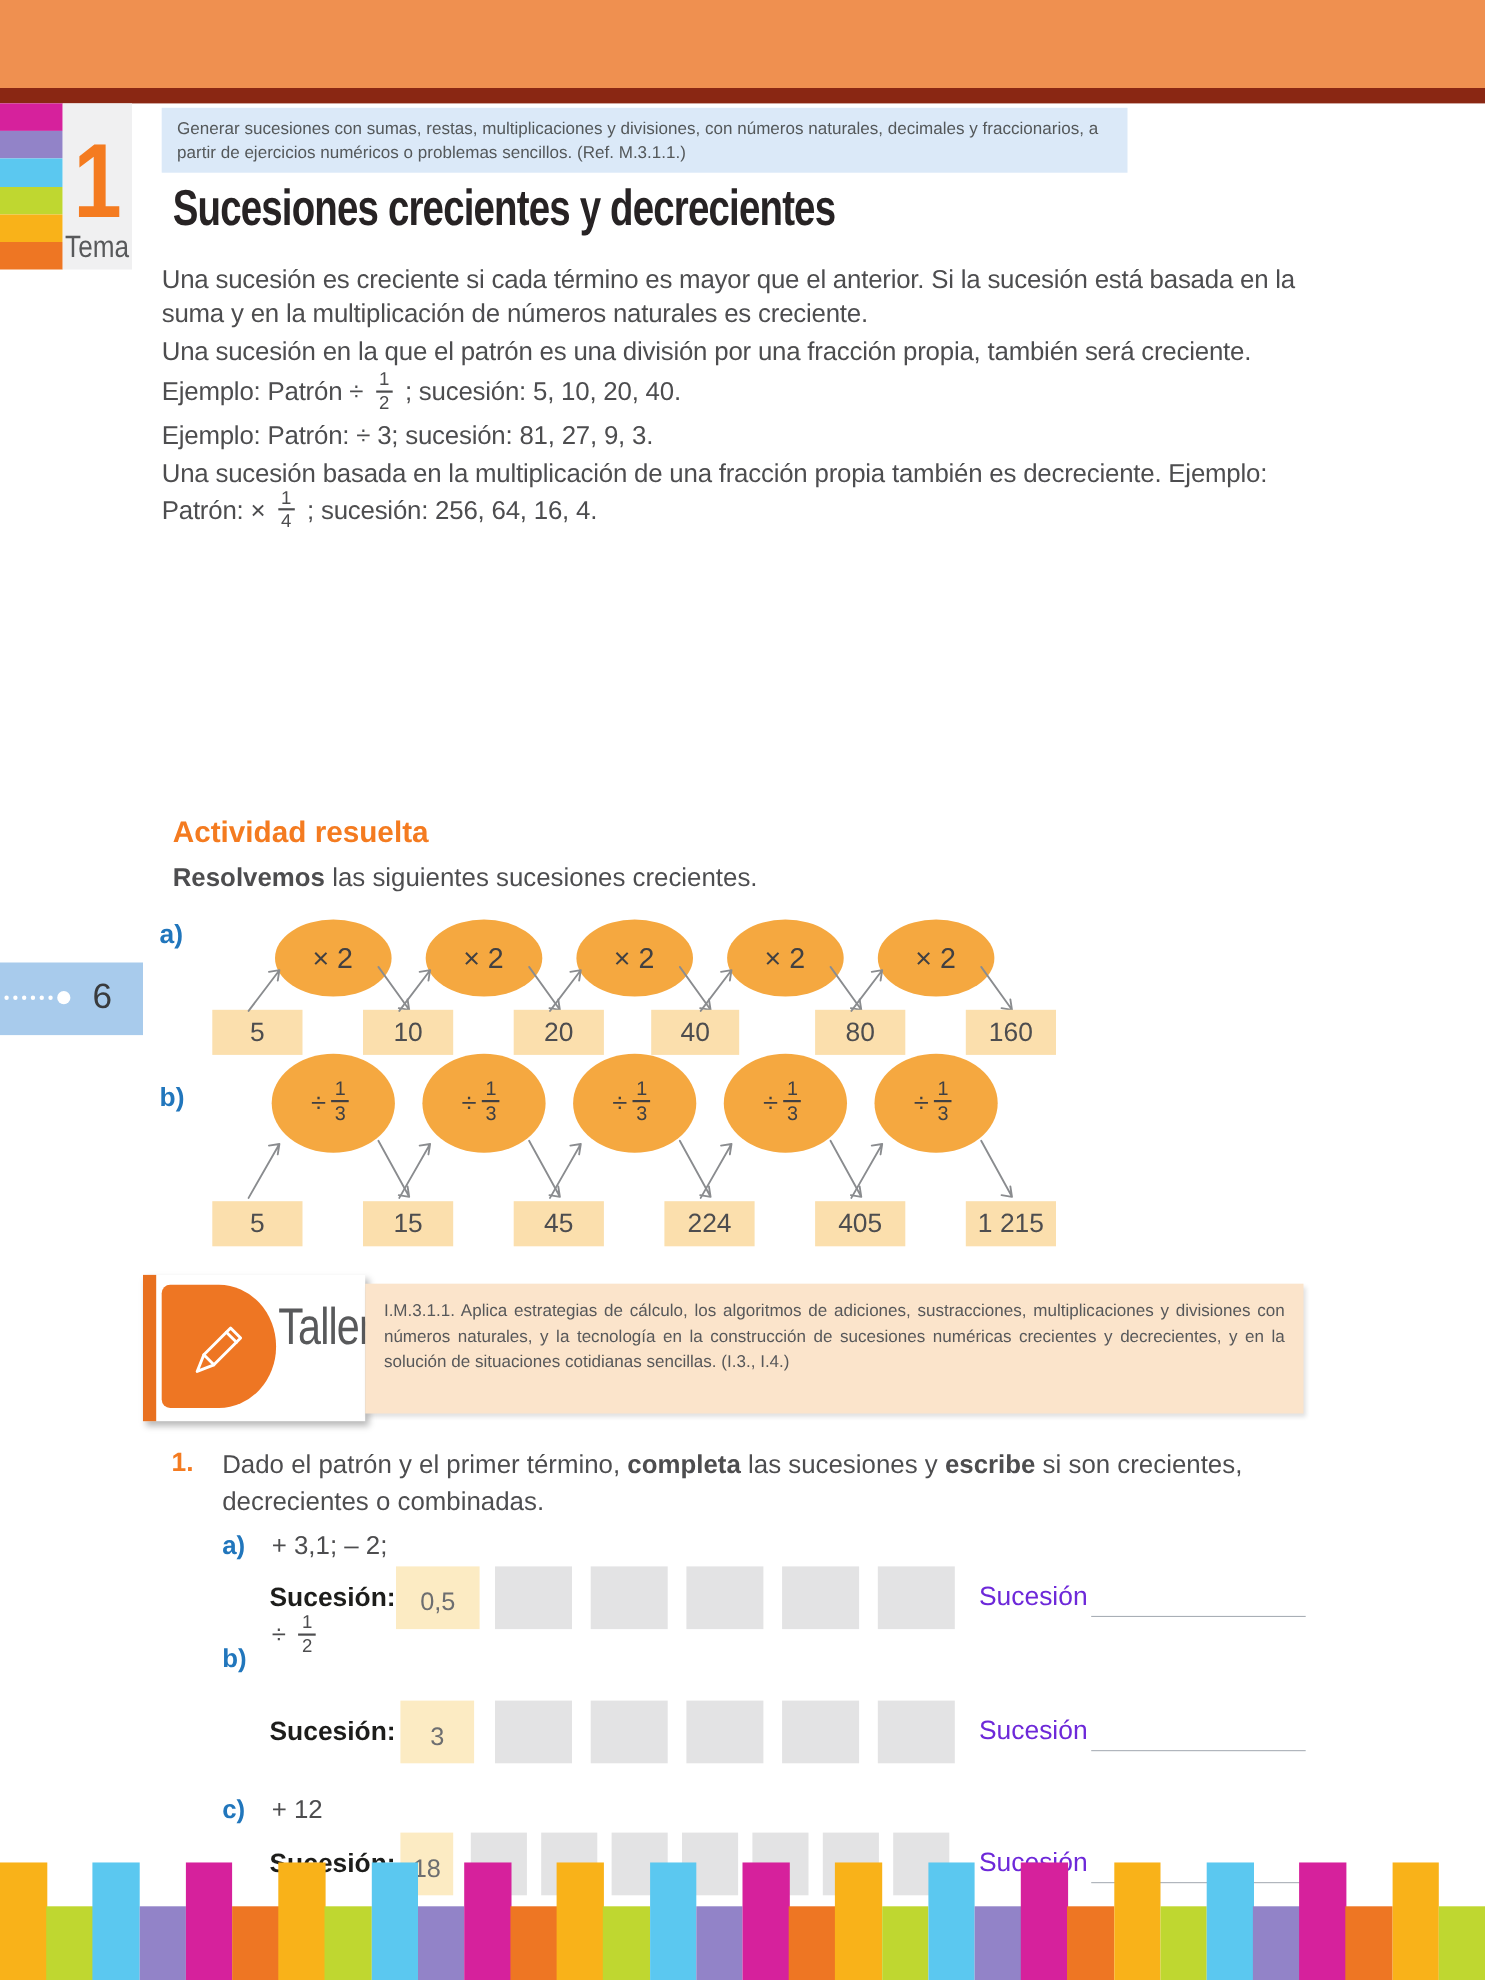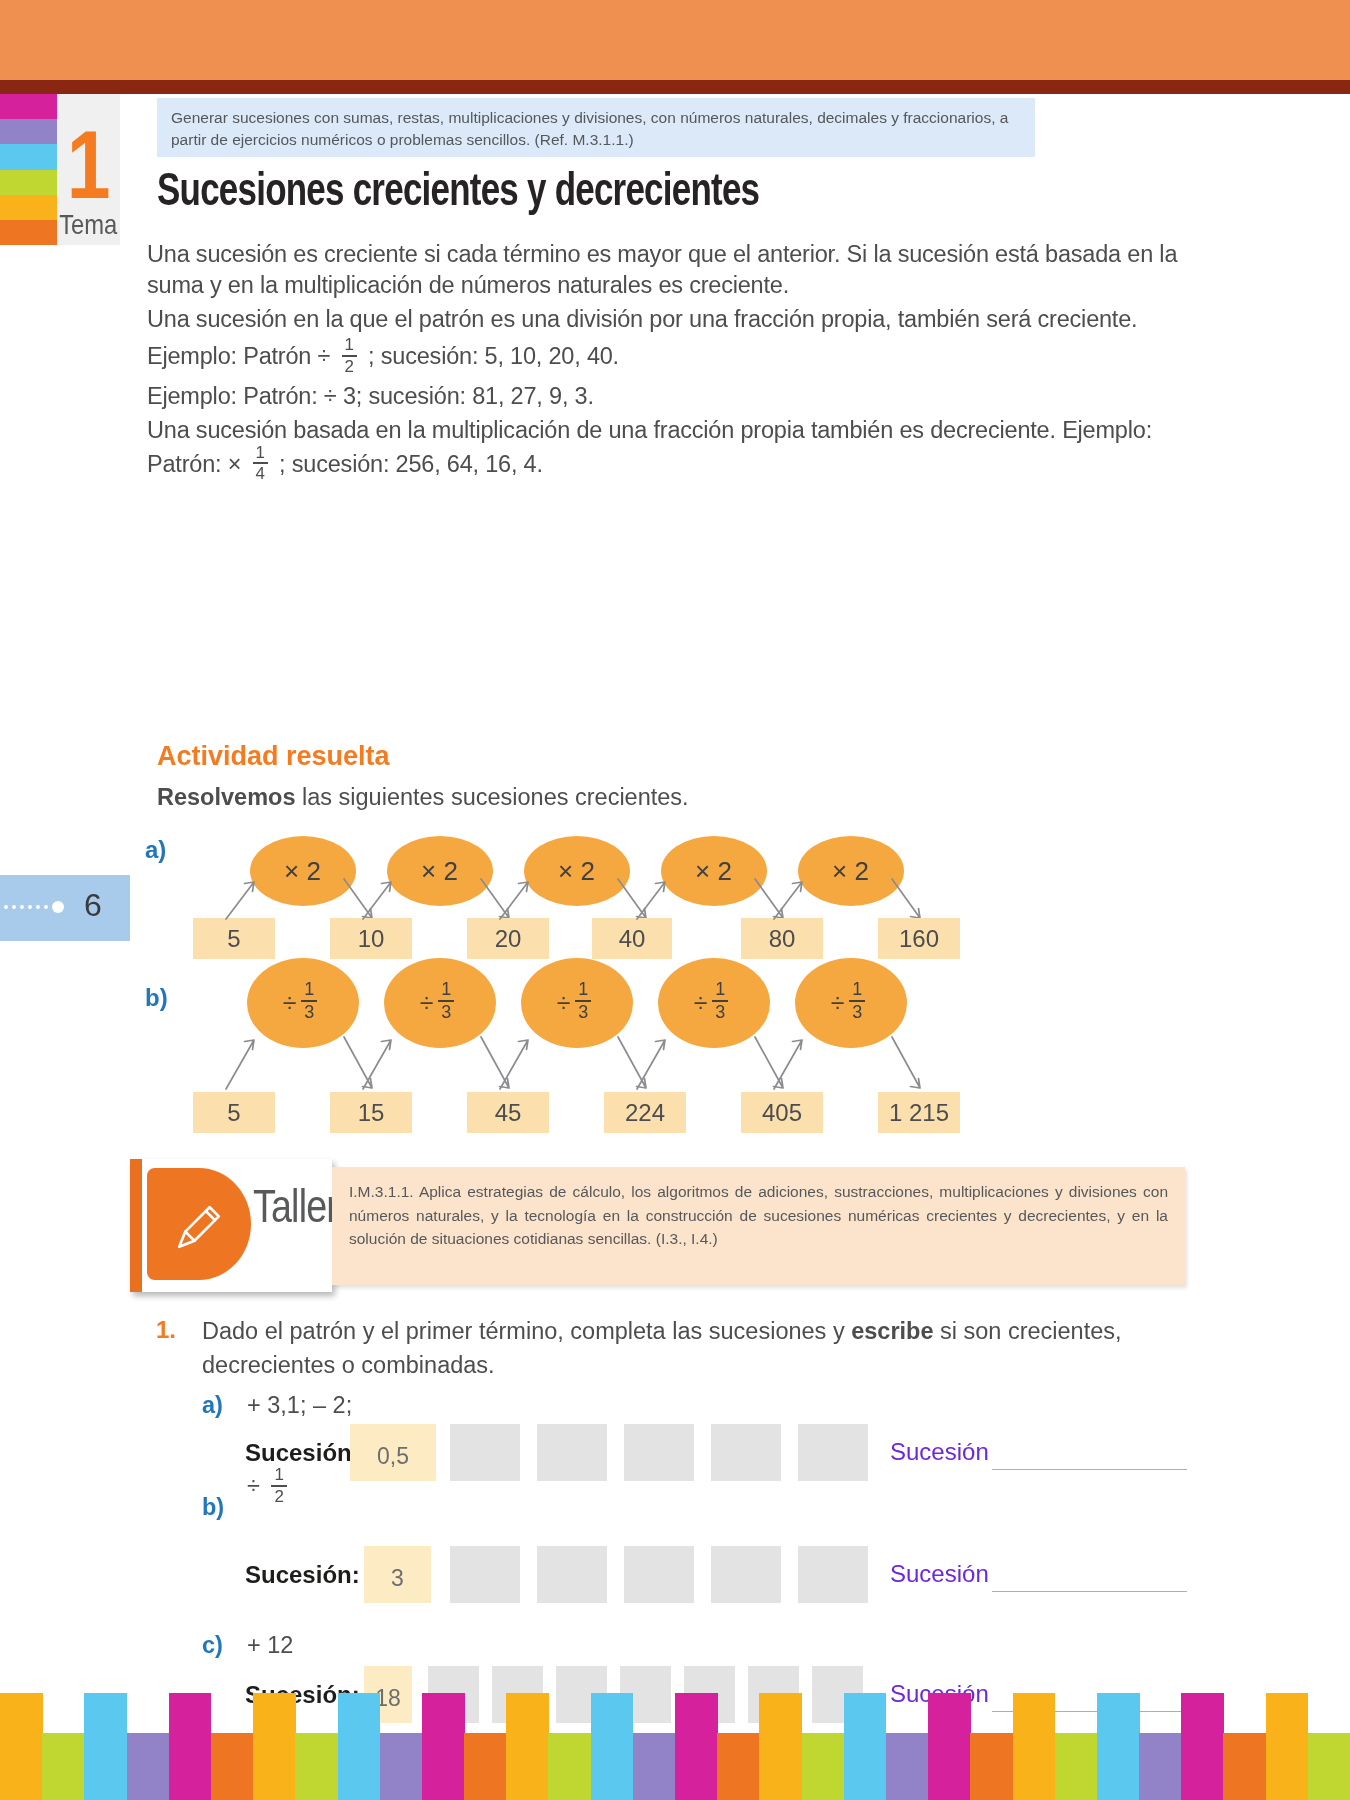--- a/index.html
+++ b/index.html
@@ -12,21 +12,21 @@
   #top-maroon{left:0;top:80px;width:1350px;height:14px;background:var(--header-maroon)}
 
   
   #side-stripes{left:0;top:94px;width:57px;height:151px;display:flex;flex-direction:column}
   #side-stripes div{flex:1}
   #tema-box{left:57px;top:94px;width:63px;height:151px;background:#f0f0f1;display:flex;flex-direction:column;align-items:center;justify-content:flex-end}
   #tema-number{font-size:96px;font-weight:bold;color:var(--accent-orange);line-height:.88;transform:scaleX(.82);transform-origin:center bottom}
   #tema-label{font-size:28px;color:#58595b;transform:scaleX(.85);transform-origin:center bottom;margin:2px 0 4px}
 
   
-  #ref-box{left:157px;top:98px;width:878px;height:59px;background:var(--ref-blue);color:#54585a;font-size:15.5px;line-height:1.42;padding:9px 14px}
+  #ref-box{left:147px;top:98px;width:878px;height:59px;background:var(--ref-blue);color:#54585a;font-size:15.5px;line-height:1.42;padding:9px 14px}
 
   
   #page-title{left:157px;top:162px;font-size:46px;font-weight:bold;color:#272324;letter-spacing:-1px;white-space:nowrap;transform:scaleX(.76);transform-origin:left top}
 
   
   #intro{left:147px;top:239px;width:1082px;font-size:23.5px;letter-spacing:-.2px}
   #intro p{margin:0 0 3px;line-height:31px}
   .frac{display:inline-flex;flex-direction:column;align-items:center;vertical-align:middle;line-height:1.05;font-size:.72em;margin:0 5px;transform:translateY(-2px)}
   .frac .num{border-bottom:2px solid currentColor;padding:0 3px 1px}
   .frac .den{padding-top:1px}
@@ -248,26 +248,26 @@
       <path d="M24 80 L32 60 L44 72 Z"></path>
       <path d="M32 60 L64 28 L76 40 L44 72"></path>
       <path d="M59 33 L71 45"></path>
     </g>
   </svg>
 </div>
 <div class="abs" id="workshop-label">Taller</div>
 <div class="abs" id="workshop-text">I.M.3.1.1. Aplica estrategias de cálculo, los algoritmos de adiciones, sustracciones, multiplicaciones y divisiones con números naturales, y la tecnología en la construcción de sucesiones numéricas crecientes y decrecientes, y en la solución de situaciones cotidianas sencillas. (I.3., I.4.)</div>
 
 <div class="abs" id="exercise-number">1.</div>
-<div class="abs" id="exercise-instruction"><span>Dado el patrón y el primer término, </span><span style="font-weight: normal;">completa</span><span> las sucesiones y </span><span style="font-weight: bold;">escribe</span><span> si son crecientes, decrecientes o combinadas.</span></div>
+<div class="abs" id="exercise-instruction"><span>Dado el patrón y el primer término, </span><span style="font-weight: bold;">completa</span><span> las sucesiones y </span><span style="font-weight: bold;">escribe</span><span> si son crecientes, decrecientes o combinadas.</span></div>
 <div id="exercise-items">
     <div class="abs item-label" style="left: 202px; top: 1392px;">a)</div>
     <div class="abs item-pattern" style="left: 247px; top: 1392px;"><span>+ 3,1; – 2;</span></div>
     <div class="abs sucesion-label" style="left: 245px; top: 1424px;">Sucesión:</div>
-    <div class="abs first-box" style="left: 350px; top: 1424px; width: 86px;">0,5</div>
+    <div class="abs first-box" style="left: 360px; top: 1424px; width: 76px;">0,5</div>
     <div class="abs empty-box" style="left: 450px; top: 1424px; width: 70px;"></div>
     <div class="abs empty-box" style="left: 537px; top: 1424px; width: 70px;"></div>
     <div class="abs empty-box" style="left: 624px; top: 1424px; width: 70px;"></div>
     <div class="abs empty-box" style="left: 711px; top: 1424px; width: 70px;"></div>
     <div class="abs empty-box" style="left: 798px; top: 1424px; width: 70px;"></div>
     <div class="abs answer-label" style="left: 890px; top: 1438px;">Sucesión</div>
     <div class="abs answer-line" style="left: 992px; top: 1426px; height: 44px;"></div>
     <div class="abs item-label" style="left: 202px; top: 1494px;">b)</div>
     <div class="abs item-pattern" style="left: 247px; top: 1468px;"><span>÷ </span><span class="frac">
         <span class="num">1</span>

